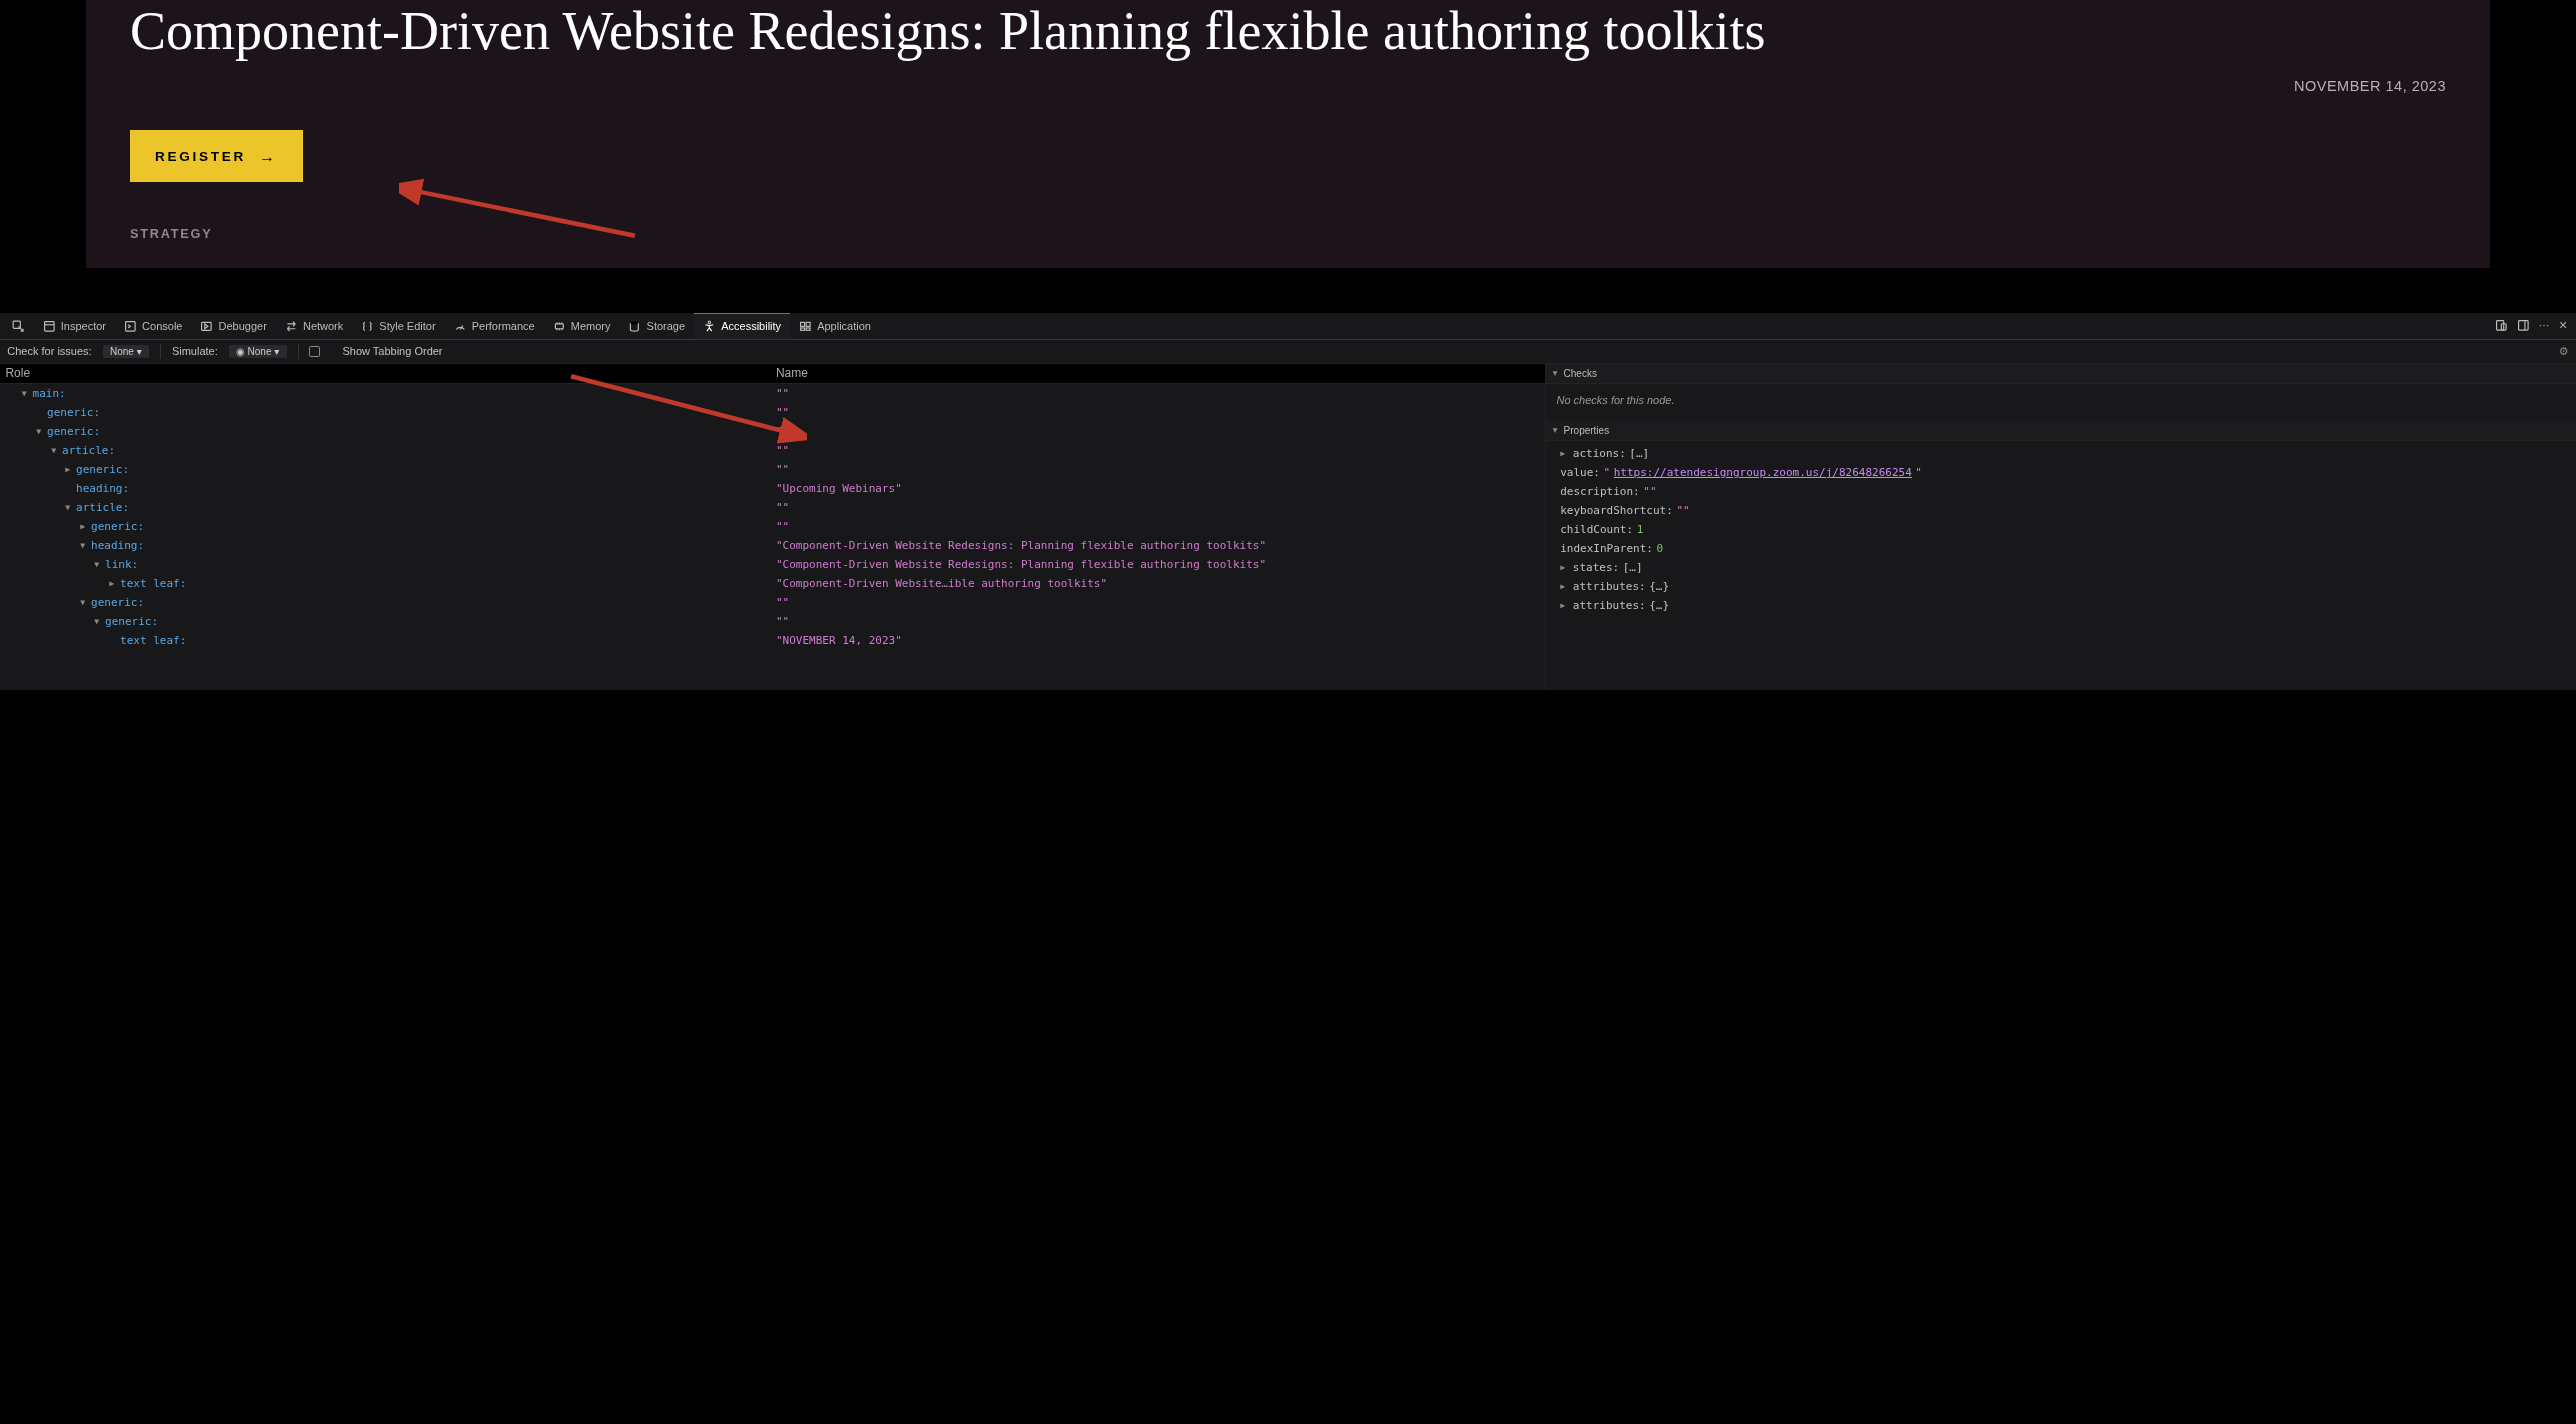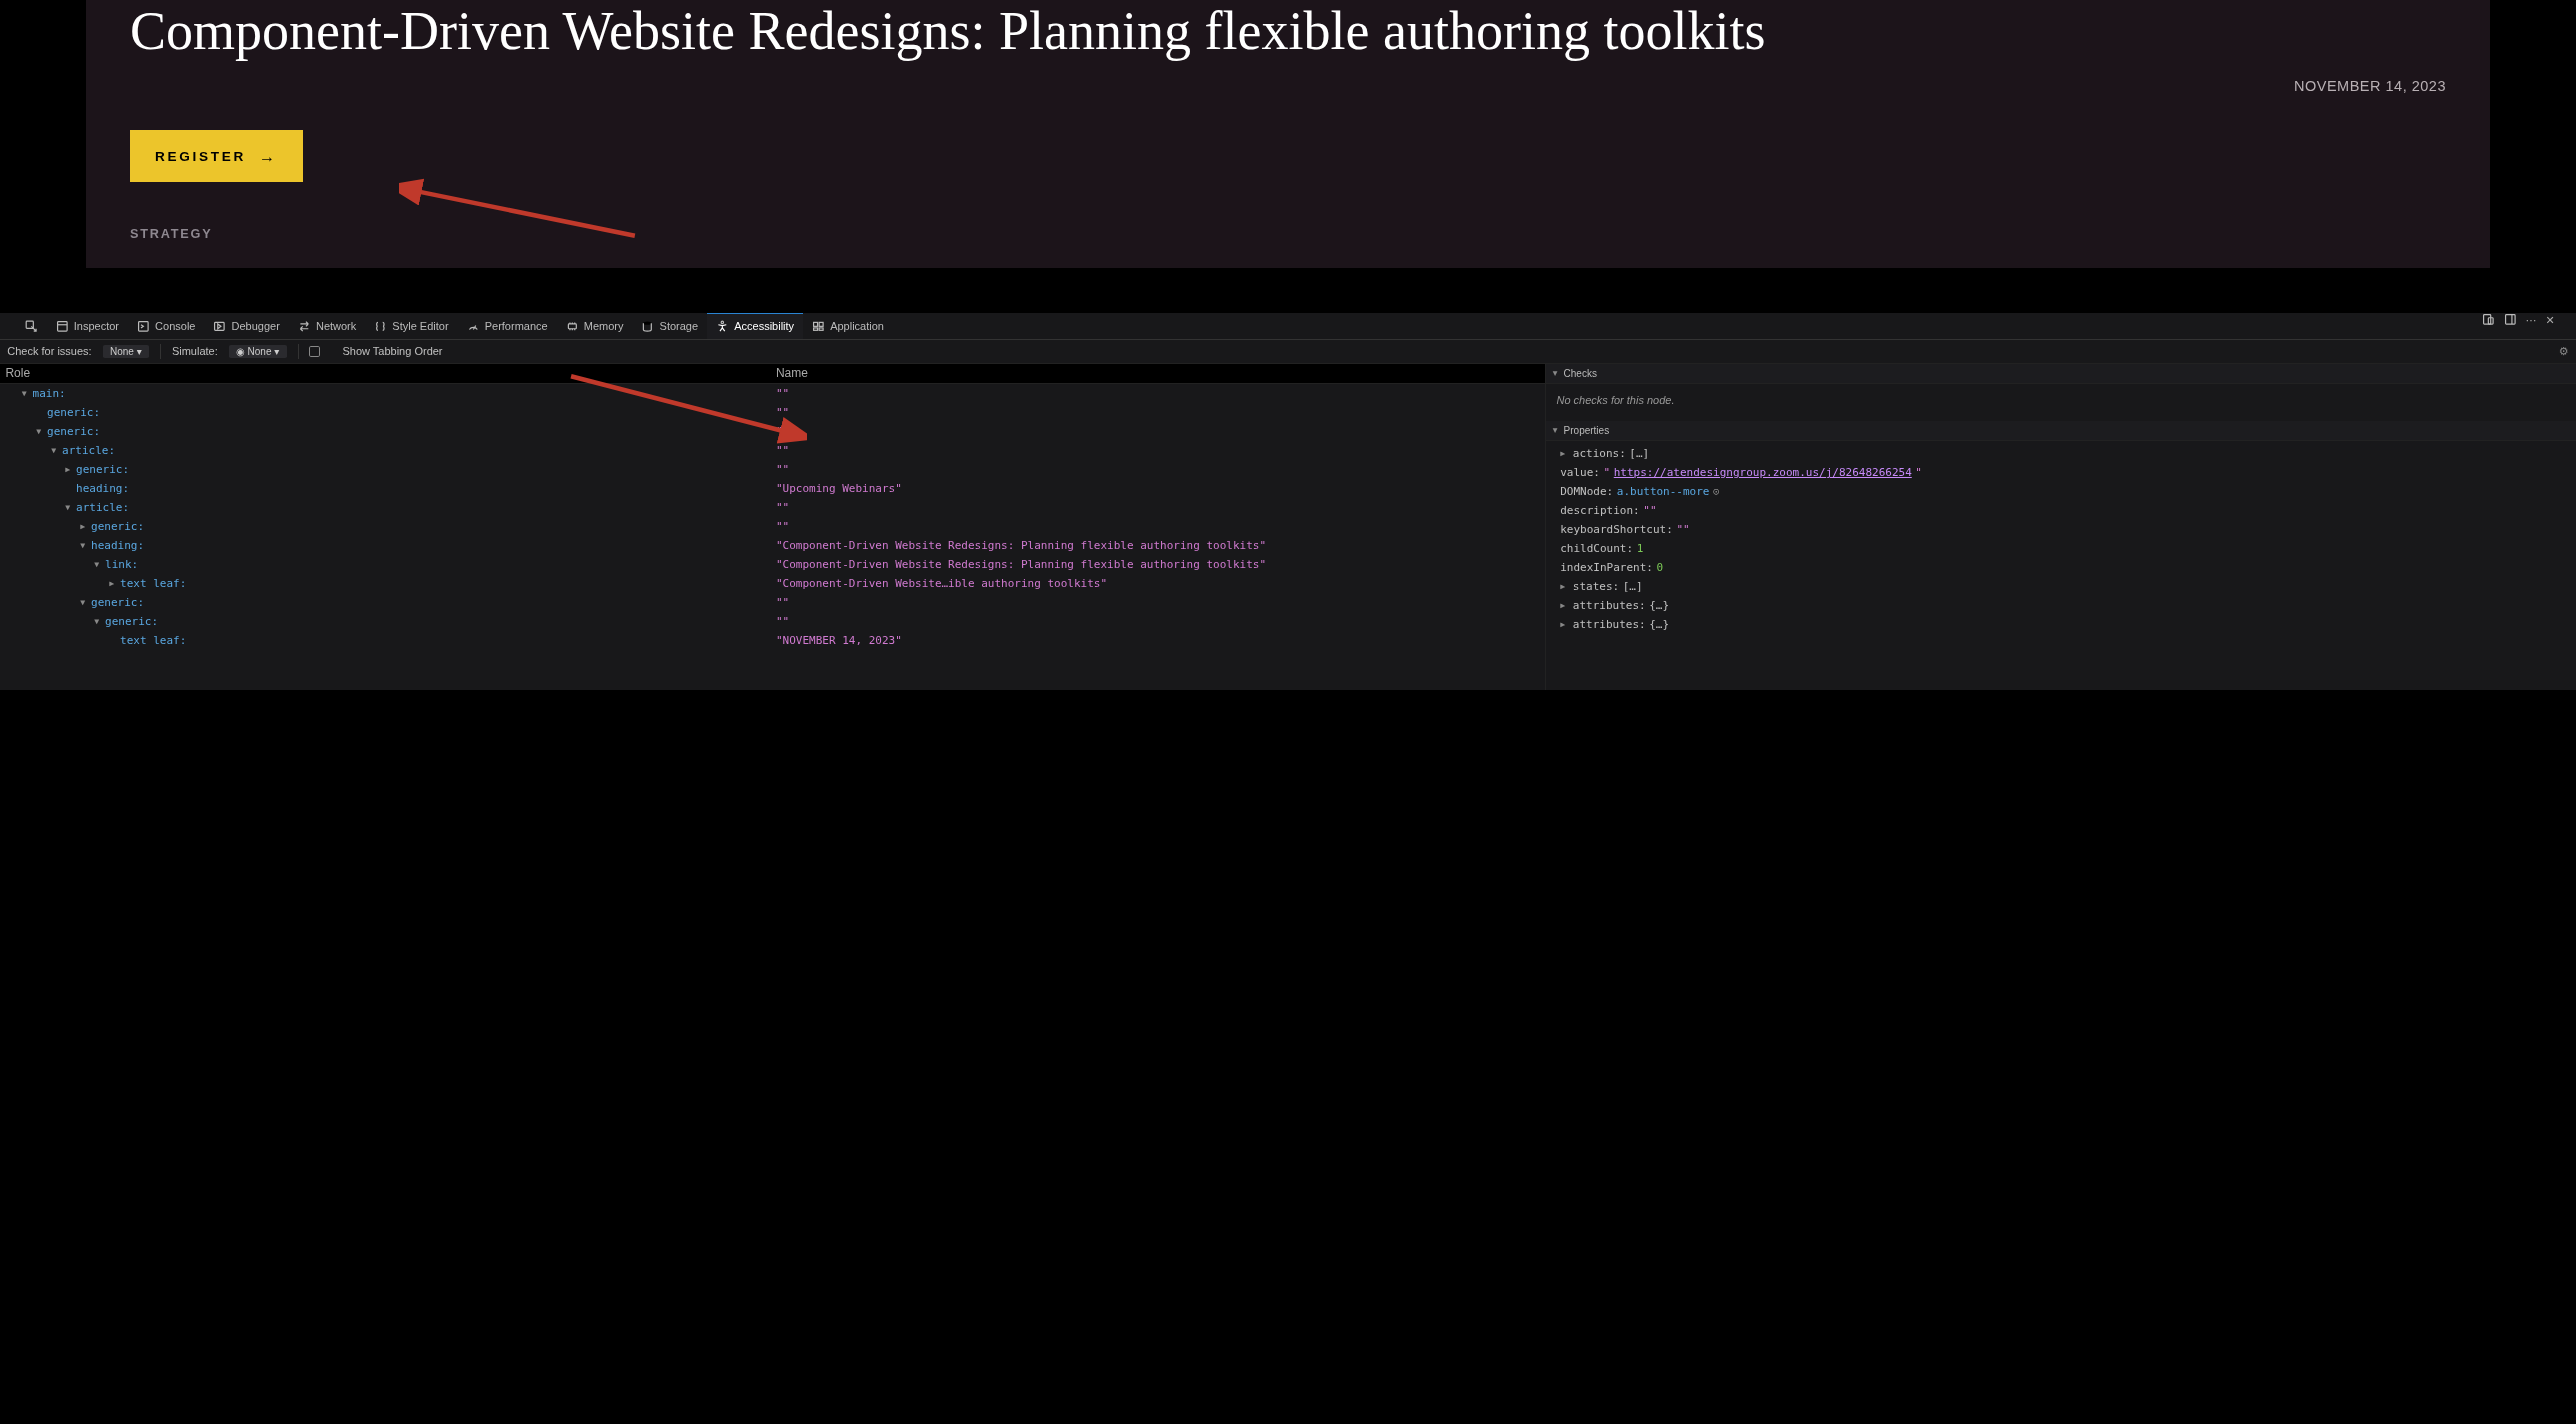--- a/index.html
+++ b/index.html
@@ -66,23 +66,23 @@
 }
 
 .devtools {
   background: #18181a;
   color: #c0c0c0;
   font-size: 11px;
   margin-top: 45px;
 }
 .dt-tabs {
   display: flex;
-  align-items: flex-start;
+  align-items: center;
   border-bottom: 0.9px solid #333;
-  padding: 0 16px;
+  padding: 0 3px;
   gap: 0;
   height: 27px;
 }
 .dt-tab {
   display: flex;
   align-items: center;
   gap: 5.4px;
   padding: 0 9px;
   height: 100%;
   color: #bbb;
@@ -546,25 +546,20 @@
           <span class="prop-key">actions:</span>
           <span>[…]</span>
         </div>
         <div class="prop-row">
           <span class="prop-key">value:</span>
           <span class="prop-val-str">"</span>
             <span class="prop-val-link">https://atendesigngroup.zoom.us/j/82648266254</span>
             <span class="prop-val-str">"</span>
         </div>
         <div class="prop-row">
-          <span class="prop-key">DOMNode:</span>
-          <span class="prop-val-dom">a.button--more</span>
-          <span style="color:#888;">⊙</span>
-        </div>
-        <div class="prop-row">
           <span class="prop-key">description:</span>
           <span class="prop-val-str">""</span>
         </div>
         <div class="prop-row">
           <span class="prop-key">keyboardShortcut:</span>
           <span class="prop-val-str">""</span>
         </div>
         <div class="prop-row">
           <span class="prop-key">childCount:</span>
           <span class="prop-val-num">1</span>

